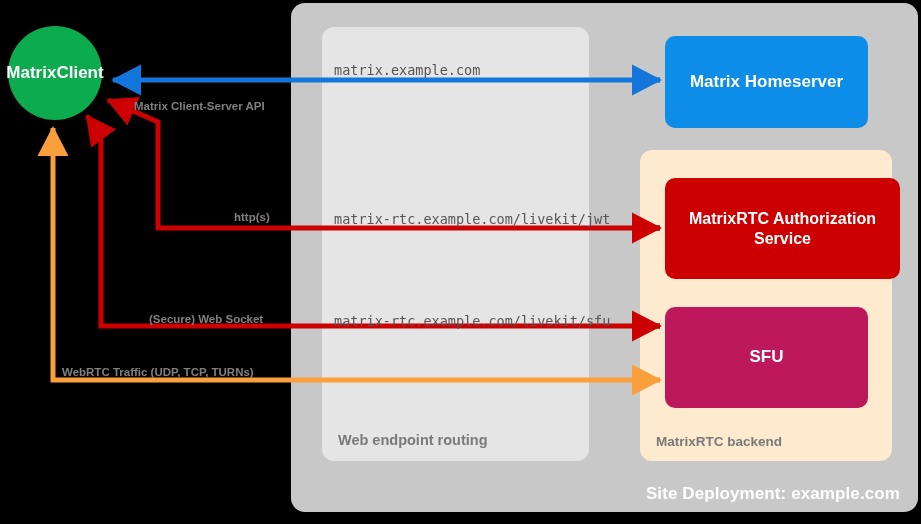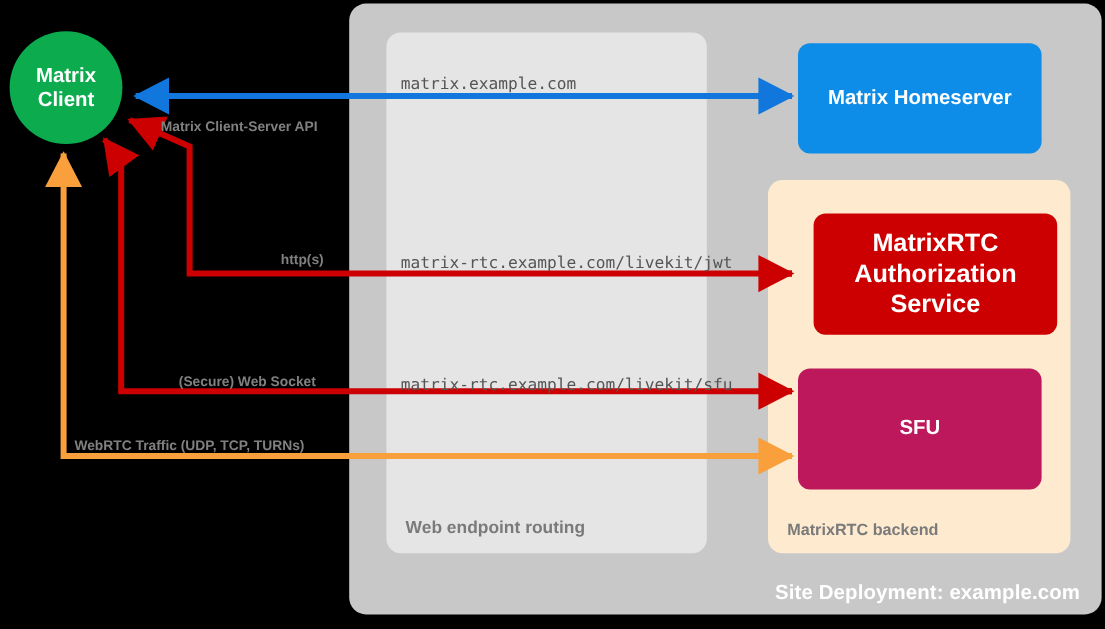--- a/index.html
+++ b/index.html
@@ -72,21 +72,21 @@
 
   
   .client-node {
     position: absolute;
     left: 8px; top: 26px;
     width: 94px; height: 94px;
     border-radius: 50%;
     background: #0bab4e;
     color: #ffffff;
     display: flex;
-    flex-direction: column;
+    flex-direction: row;
     align-items: center;
     justify-content: center;
     font-size: 17px;
     font-weight: bold;
     line-height: 1.15;
     text-align: center;
   }
 
   .box-node {
     position: absolute;
@@ -100,24 +100,23 @@
     line-height: 1.22;
   }
   .homeserver {
     left: 665px; top: 36px;
     width: 203px; height: 92px;
     background: #0d8ce8;
     font-size: 17px;
   }
   .auth-service {
     left: 665px; top: 178px;
-    width: 203px; height: 101px;
+    width: 235px; height: 101px;
     background: #cc0000;
-    font-size: 21px;
-    margin-left: 13px;
+    font-size: 16px;
   }
   .sfu {
     left: 665px; top: 307px;
     width: 203px; height: 101px;
     background: #be185d;
     font-size: 17px;
   }
 
   
   #arrows {

